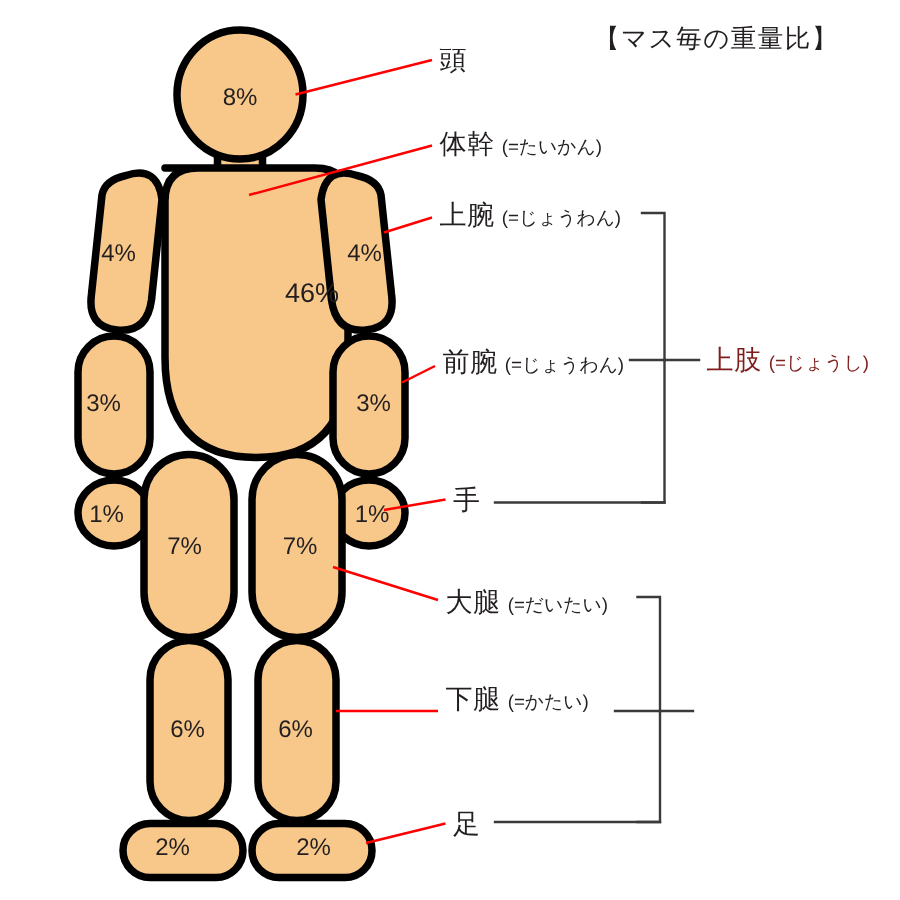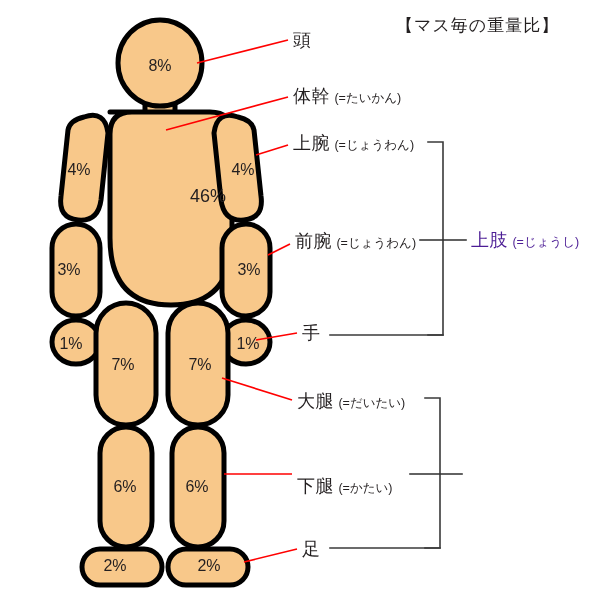--- a/index.html
+++ b/index.html
@@ -50,21 +50,21 @@
     font-size: 18px;
     letter-spacing: 0.5px;
   }
   .side-label .reading {
     font-size: 12.5px;
     letter-spacing: 0px;
   }
   .group-label {
     position: absolute;
     white-space: nowrap;
-    color: #4c1d95;
+    color: #7f1d1d;
     transform: translateY(-50%);
   }
   .group-label .term {
     font-size: 18px;
     letter-spacing: 0.5px;
   }
   .group-label .reading {
     font-size: 12.5px;
   }
 </style>
@@ -187,21 +187,21 @@
   </div>
 
   <div class="side-label" style="left:302px; top:333px;">
     <span class="term">手</span><span class="reading"></span>
   </div>
 
   <div class="side-label" style="left:297px; top:401px;text-align:right;">
     <span class="term">大腿</span>&nbsp;<span class="reading">(=だいたい)</span>
   </div>
 
-  <div class="side-label" style="left:297px; top:486px;text-align:center;">
+  <div class="side-label" style="left:297px; top:466px;text-align:center;">
     <span class="term">下腿</span>&nbsp;<span class="reading">(=かたい)</span>
   </div>
 
   <div class="side-label" style="left:302px; top:549px;">
     <span class="term">足</span><span class="reading"></span>
   </div>
 
   <div class="group-label" style="left:471px; top:240px;">
     <span class="term">上肢</span>&nbsp;<span class="reading">(=じょうし)</span>
   </div>

